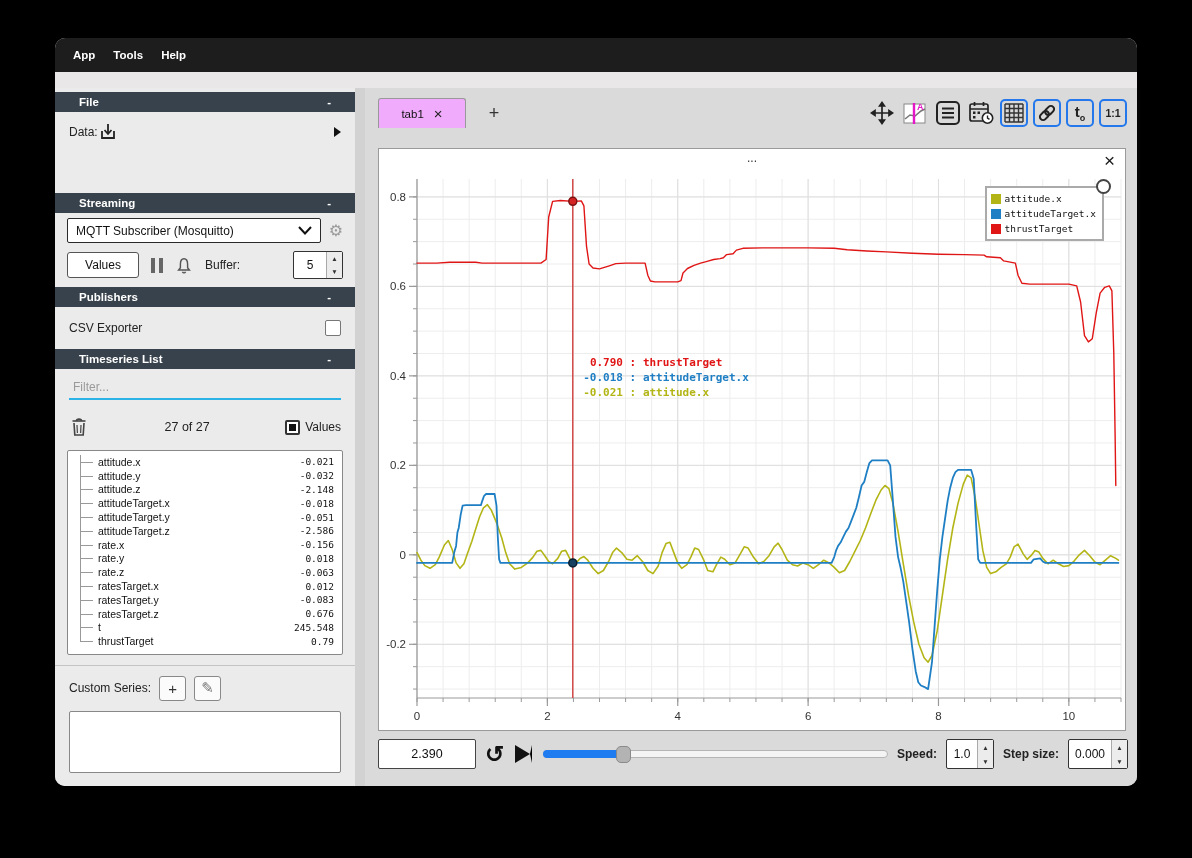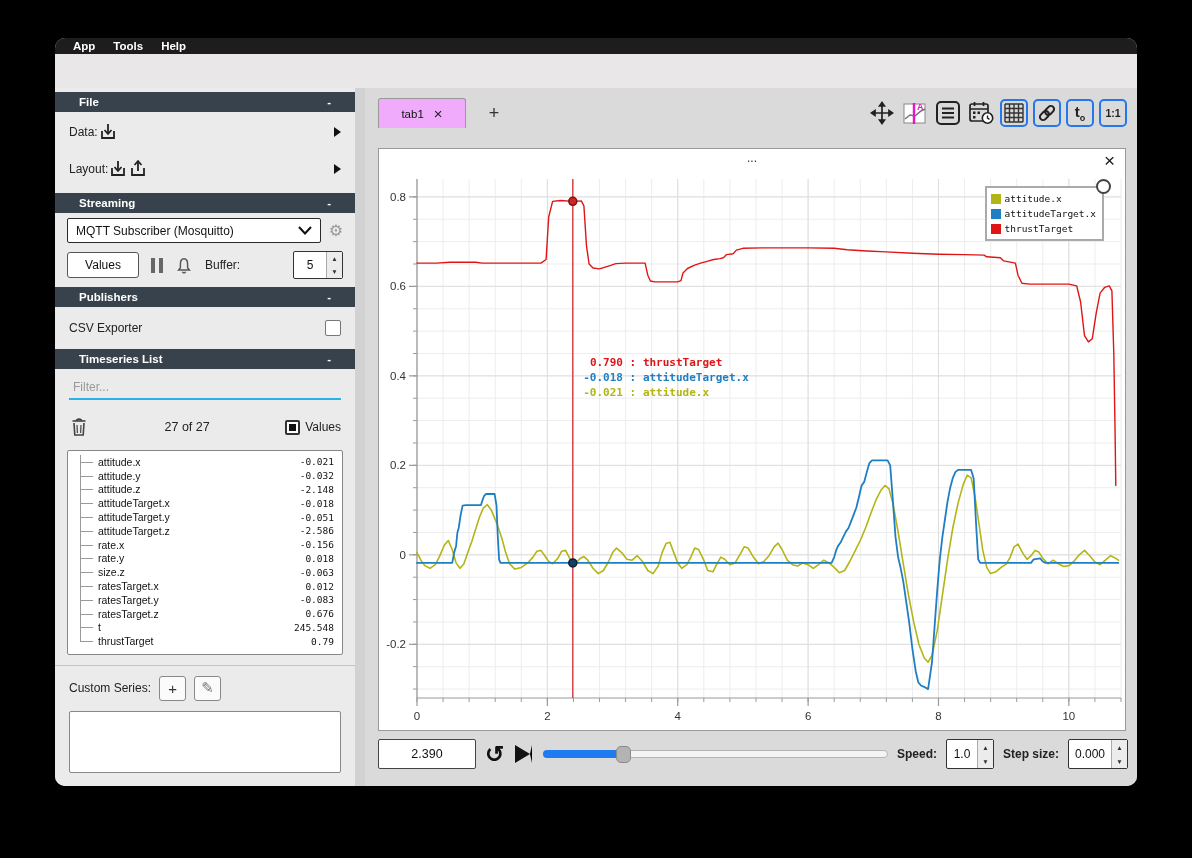--- a/index.html
+++ b/index.html
@@ -10,21 +10,21 @@
     box-shadow:0 30px 70px rgba(0,0,0,.85); }
 
   
   .titlebar { position:relative; height:28px; background:#e9e7e7; border-bottom:1px solid #c9c7c7; }
   .title { position:absolute; left:0; right:0; top:0; height:28px; line-height:28px; text-align:center;
     font-size:12.5px; font-weight:bold; color:#2d2d2d; }
   .lights { position:absolute; left:13px; top:8px; display:flex; gap:8px; }
   .light { width:12px; height:12px; border-radius:50%; }
 
   
-  .menubar { height:16px; background:#1d1d1d; display:flex; align-items:center; padding-left:10px; gap:2px; }
+  .menubar { height:34px; background:#1d1d1d; display:flex; align-items:center; padding-left:10px; gap:2px; }
   .menu-item { color:#fff; font-size:11.5px; font-weight:bold; padding:0 8px; }
 
   .content { position:absolute; top:50px; bottom:0; left:0; right:0; display:flex; }
 
   
   .sidebar { width:300px; background:#ebebeb; display:flex; flex-direction:column; }
   .sec-hdr { height:20px; flex:0 0 20px; background:#38424c; color:#fff; font-size:11.5px; font-weight:bold;
     padding:0 24px; display:flex; align-items:center; justify-content:space-between; }
   .sec-hdr:first-child { margin-top:4px; }
   .collapse { font-weight:bold; }
@@ -156,39 +156,20 @@
         <span class="collapse">-</span>
       </div>
       <div class="file-body">
         <div class="io-row">
           <span>Data:</span>
           <button class="icon-btn">
             <svg width="20" height="20" viewBox="0 0 20 20">
               <path d="M4 9 V16 H16 V9" fill="none" stroke="#222" stroke-width="1.8"></path>
               <line x1="10" y1="2" x2="10" y2="11" stroke="#222" stroke-width="1.8"></line>
               <path d="M6.5 8 L10 12 L13.5 8" fill="none" stroke="#222" stroke-width="1.8"></path>
-            </svg>
-          </button>
-          <span class="spacer"></span>
-          <span class="arrow-right"></span>
-        </div>
-        <div class="io-row">
-          <span>Layout:</span>
-          <button class="icon-btn">
-            <svg width="20" height="20" viewBox="0 0 20 20">
-              <path d="M4 9 V16 H16 V9" fill="none" stroke="#222" stroke-width="1.8"></path>
-              <line x1="10" y1="2" x2="10" y2="11" stroke="#222" stroke-width="1.8"></line>
-              <path d="M6.5 8 L10 12 L13.5 8" fill="none" stroke="#222" stroke-width="1.8"></path>
-            </svg>
-          </button>
-          <button class="icon-btn">
-            <svg width="20" height="20" viewBox="0 0 20 20">
-              <path d="M4 9 V16 H16 V9" fill="none" stroke="#222" stroke-width="1.8"></path>
-              <line x1="10" y1="12" x2="10" y2="3" stroke="#222" stroke-width="1.8"></line>
-              <path d="M6.5 6 L10 2 L13.5 6" fill="none" stroke="#222" stroke-width="1.8"></path>
             </svg>
           </button>
           <span class="spacer"></span>
           <span class="arrow-right"></span>
         </div>
       </div>
 
       <div class="sec-hdr">
         <span>Streaming</span>
         <span class="collapse">-</span>
@@ -286,21 +267,21 @@
           </div>
           <div class="tree-row">
             <span class="ts-name">rate.x</span>
             <span class="ts-value">-0.156</span>
           </div>
           <div class="tree-row">
             <span class="ts-name">rate.y</span>
             <span class="ts-value">0.018</span>
           </div>
           <div class="tree-row">
-            <span class="ts-name">size.z</span>
+            <span class="ts-name">rate.z</span>
             <span class="ts-value">-0.063</span>
           </div>
           <div class="tree-row">
             <span class="ts-name">ratesTarget.x</span>
             <span class="ts-value">0.012</span>
           </div>
           <div class="tree-row">
             <span class="ts-name">ratesTarget.y</span>
             <span class="ts-value">-0.083</span>
           </div>

